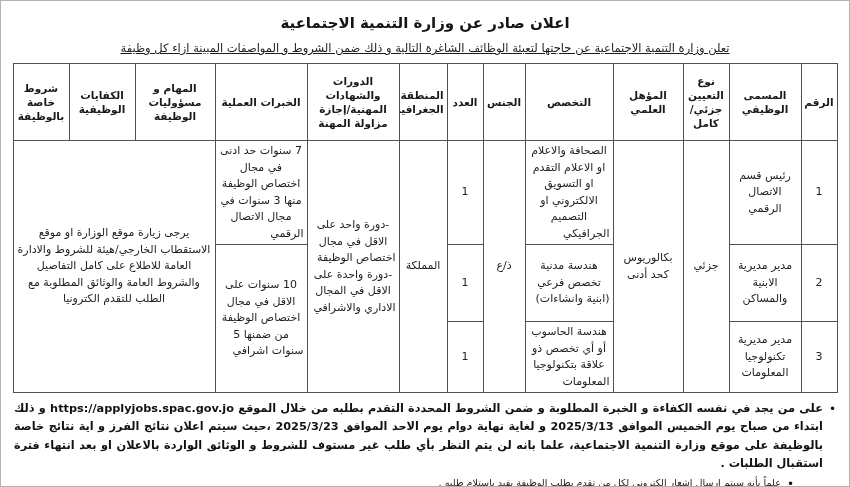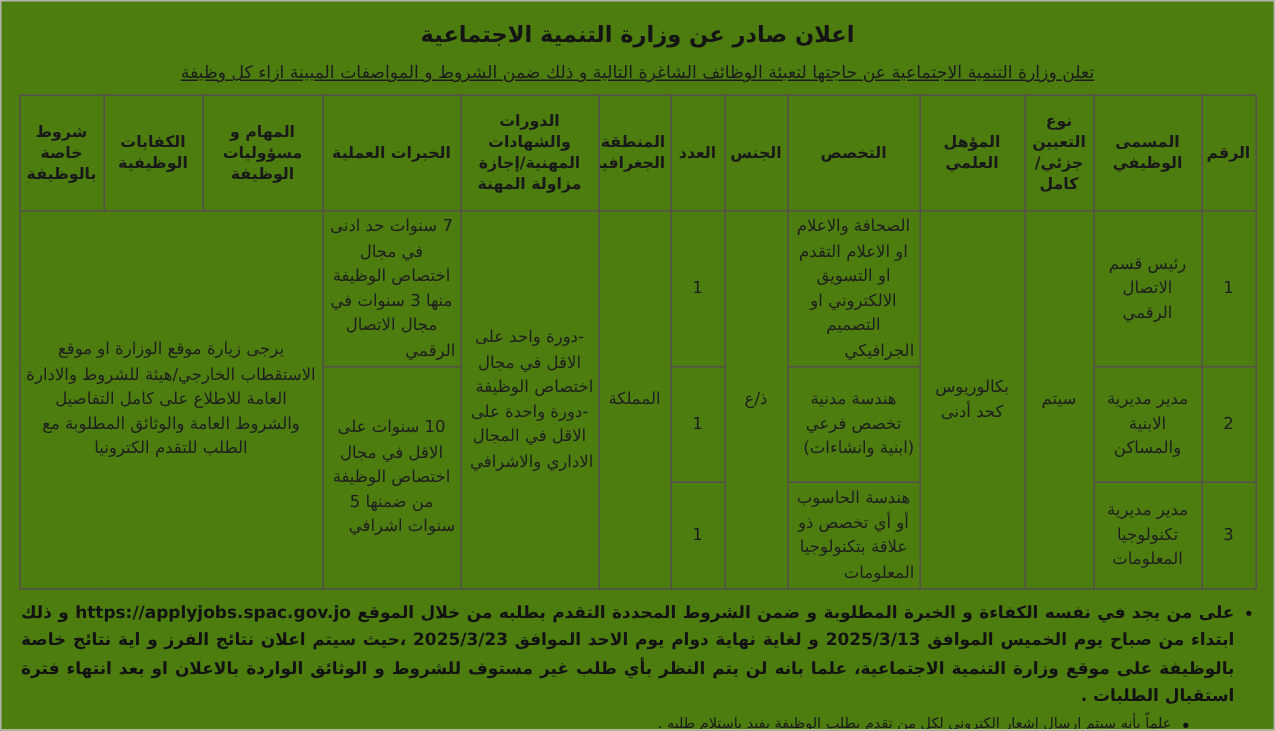--- a/index.html
+++ b/index.html
@@ -1,20 +1,20 @@
 <!DOCTYPE html>
 <html lang="ar" dir="rtl"><head>
 <meta charset="utf-8">
 <style>
   html,body{margin:0;padding:0;background:#e8e7e4;}
   .page{
     position:relative;
     width:848px;height:485px;
     margin:0 auto;
-    background:#4d7c0f;
+    background:#ffffff;
     border:1px solid #b5b3ae;
     font-family:"DejaVu Sans", sans-serif;
     color:#1b1b1b;
     direction:rtl;
     overflow:hidden;
   }
   .title{
     text-align:center;
     font-weight:bold;
     font-size:15px;
@@ -144,21 +144,21 @@
         <th>الخبرات العملية</th>
         <th>المهام و مسؤوليات الوظيفة</th>
         <th>الكفايات الوظيفية</th>
         <th>شروط خاصة بالوظيفة</th>
       </tr>
     </thead>
     <tbody>
       <tr class="r1">
         <td>1</td>
         <td class="titlecell">رئيس قسم الاتصال الرقمي</td>
-        <td rowspan="3">سيتم</td>
+        <td rowspan="3">جزئي</td>
         <td rowspan="3">بكالوريوس كحد أدنى</td>
         <td class="just">الصحافة والاعلام او الاعلام التقدم او التسويق الالكتروني او التصميم الجرافيكي</td>
         <td rowspan="3">ذ/ع</td>
         <td>1</td>
         <td rowspan="3">المملكة</td>
         <td rowspan="3" class="just pre">-دورة واحد على الاقل في مجال اختصاص الوظيفة
 -دورة واحدة على الاقل في المجال الاداري والاشرافي</td>
         <td class="just">7 سنوات حد ادنى في مجال اختصاص الوظيفة منها 3 سنوات في مجال الاتصال الرقمي</td>
         <td colspan="3" rowspan="3" class="notice">يرجى زيارة موقع الوزارة او موقع الاستقطاب الخارجي/هيئة للشروط والادارة العامة للاطلاع على كامل التفاصيل والشروط العامة والوثائق المطلوبة مع الطلب للتقدم الكترونيا</td>
       </tr>

